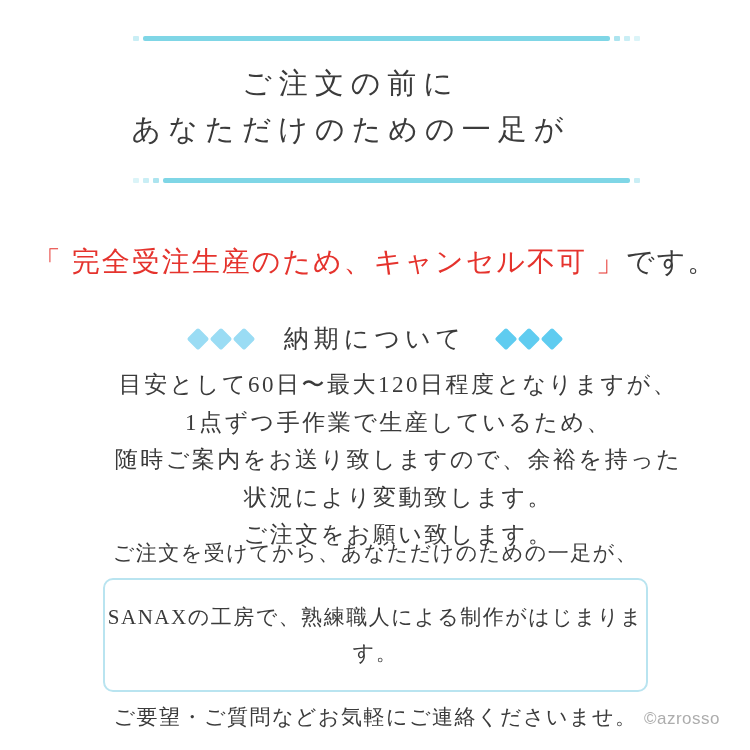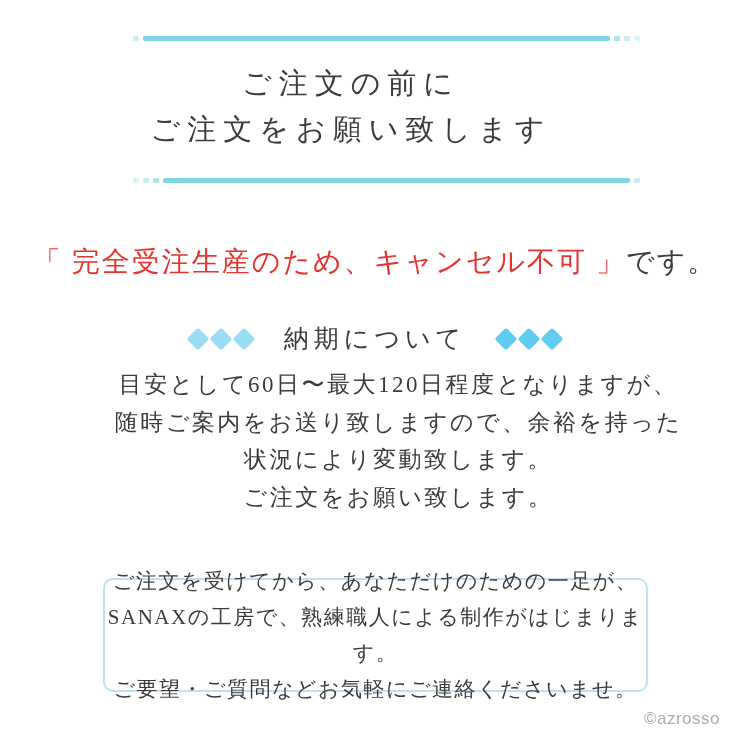--- a/index.html
+++ b/index.html
@@ -132,20 +132,21 @@
     box-sizing: border-box;
     display: flex;
     flex-direction: column;
     justify-content: center;
     text-align: center;
     font-size: 21px;
     line-height: 36px;
     letter-spacing: 1.5px;
     color: #3b3b3b;
     background: #ffffff;
+    gap: 28px;
   }
   .info-box p { margin: 0; }
 
   
   .copyright {
     position: absolute;
     right: 30px;
     top: 709px;
     font-family: "Liberation Sans", "DejaVu Sans", sans-serif;
     font-size: 17px;
@@ -166,21 +167,21 @@
     <span class="rule-gap"></span>
     <span class="rule-dash d-70"></span>
     <span class="rule-gap"></span>
     <span class="rule-dash d-45"></span>
     <span class="rule-gap"></span>
     <span class="rule-dash d-25"></span>
   </div>
 
   <div class="header-title">
     <p>ご注文の前に</p>
-    <p>ご注文をお願い致します</p>
+    <p>あなただけのための一足が</p>
   </div>
 
   <div class="rule-row bottom">
     <span class="rule-dash d-25"></span>
     <span class="rule-gap"></span>
     <span class="rule-dash d-45"></span>
     <span class="rule-gap"></span>
     <span class="rule-dash d-70"></span>
     <span class="rule-gap"></span>
     <span class="rule-main"></span>
@@ -201,20 +202,21 @@
     <span class="delivery-title">納期について</span>
     <span class="diamond-group">
       <span class="diamond deep"></span>
       <span class="diamond deep"></span>
       <span class="diamond deep"></span>
     </span>
   </div>
 
   <div class="delivery-body">
     <p>目安として60日〜最大120日程度となりますが、</p>
+    <p>1点ずつ手作業で生産しているため、</p>
     <p>随時ご案内をお送り致しますので、余裕を持った</p>
     <p>状況により変動致します。</p>
     <p>ご注文をお願い致します。</p>
   </div>
 
   <div class="info-box">
     <p>ご注文を受けてから、あなただけのための一足が、</p>
     <p>SANAXの工房で、熟練職人による制作がはじまります。</p>
     <p>ご要望・ご質問などお気軽にご連絡くださいませ。</p>
   </div>

